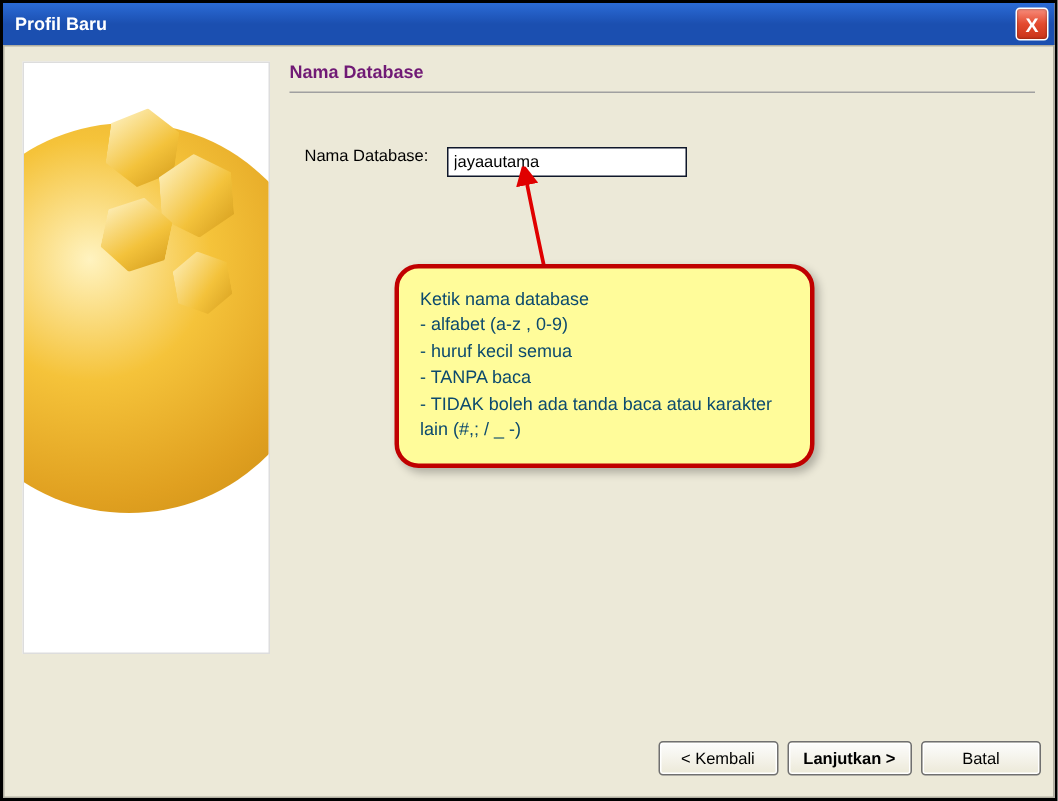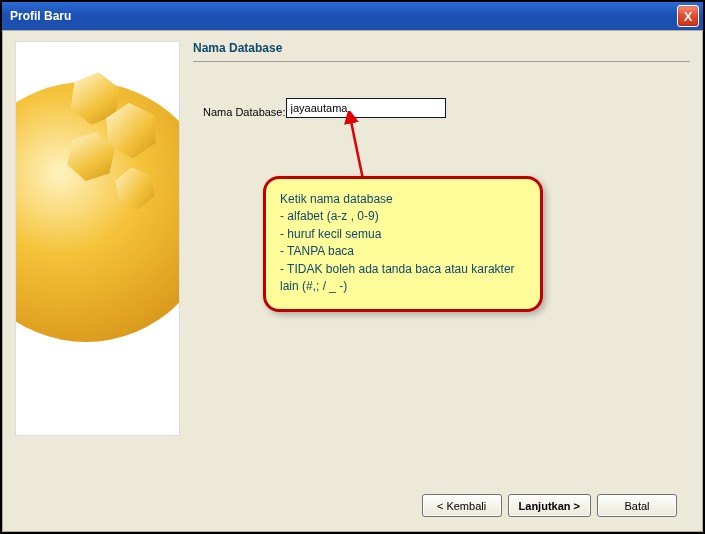--- a/index.html
+++ b/index.html
@@ -63,32 +63,32 @@
     background: linear-gradient(135deg, #fff6cf, #f3c23b 60%, #d29a1a);
     clip-path: polygon(50% 0, 100% 25%, 100% 75%, 50% 100%, 0 75%, 0 25%);
   }
   .main {
     position: absolute;
     left: 190px; top: 10px; right: 12px; bottom: 50px;
   }
   .page-title {
     font-weight: bold;
     font-size: 12px;
-    color: #0c4a6e;
+    color: #701a75;
     padding-bottom: 6px;
   }
   .hr {
     border: none;
     border-top: 1px solid #a0a0a0;
     margin: 0 0 36px 0;
   }
   .form-row {
     display: flex;
-    align-items: flex-end;
-    gap: 0;
+    align-items: flex-start;
+    gap: 12px;
     margin-left: 10px;
   }
   .form-label { font-size: 11px; }
   .text-input {
     font-family: Tahoma, Arial, sans-serif;
     font-size: 11px;
     height: 20px;
     width: 160px;
     border: 1px solid #0f172a;
     padding: 0 4px;
@@ -109,21 +109,21 @@
   }
   .callout-title { font-size: 12px; }
   .arrow {
     position: absolute;
     left: 150px; top: 70px;
     width: 30px; height: 70px;
     pointer-events: none;
   }
   .buttons {
     position: absolute;
-    right: 25px; bottom: 14px;
+    right: 8px; bottom: 14px;
     display: flex; gap: 6px; align-items: center;
   }
   .btn {
     font-family: Tahoma, Arial, sans-serif;
     font-size: 11px;
     min-width: 80px;
     height: 23px;
     background: linear-gradient(to bottom, #fdfdfd, #ece9d8);
     border: 1px solid #707070;
     border-radius: 3px;

